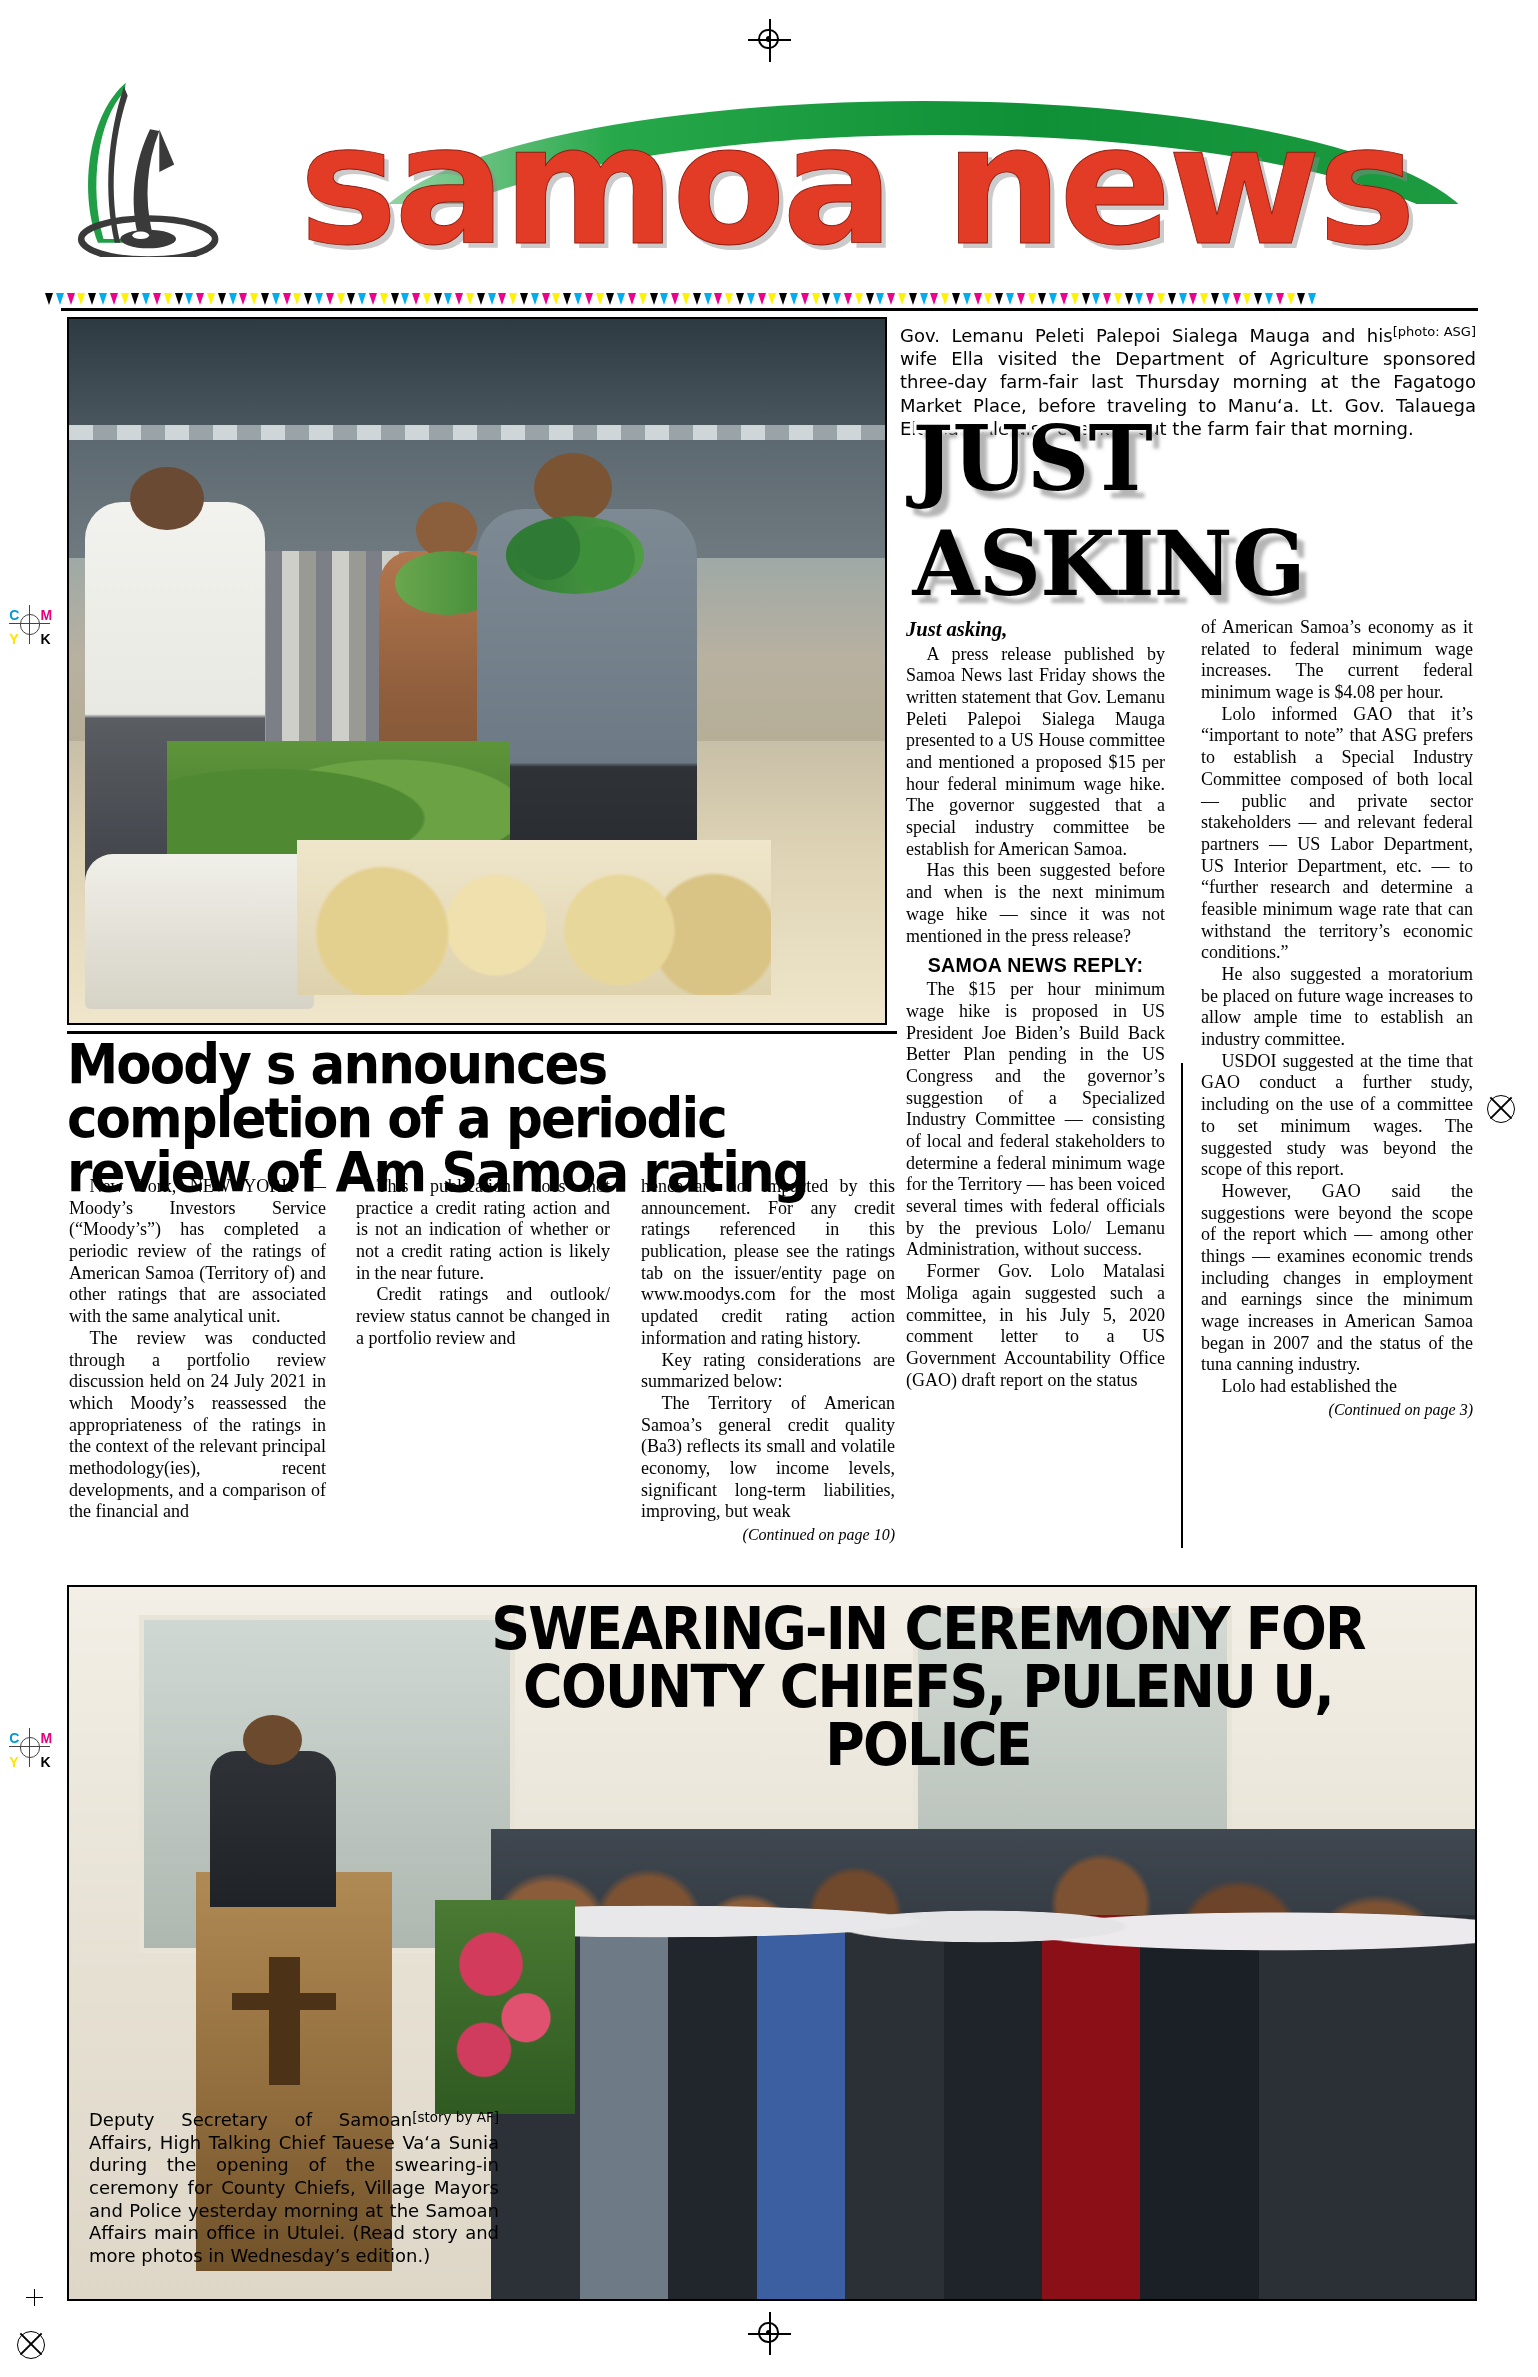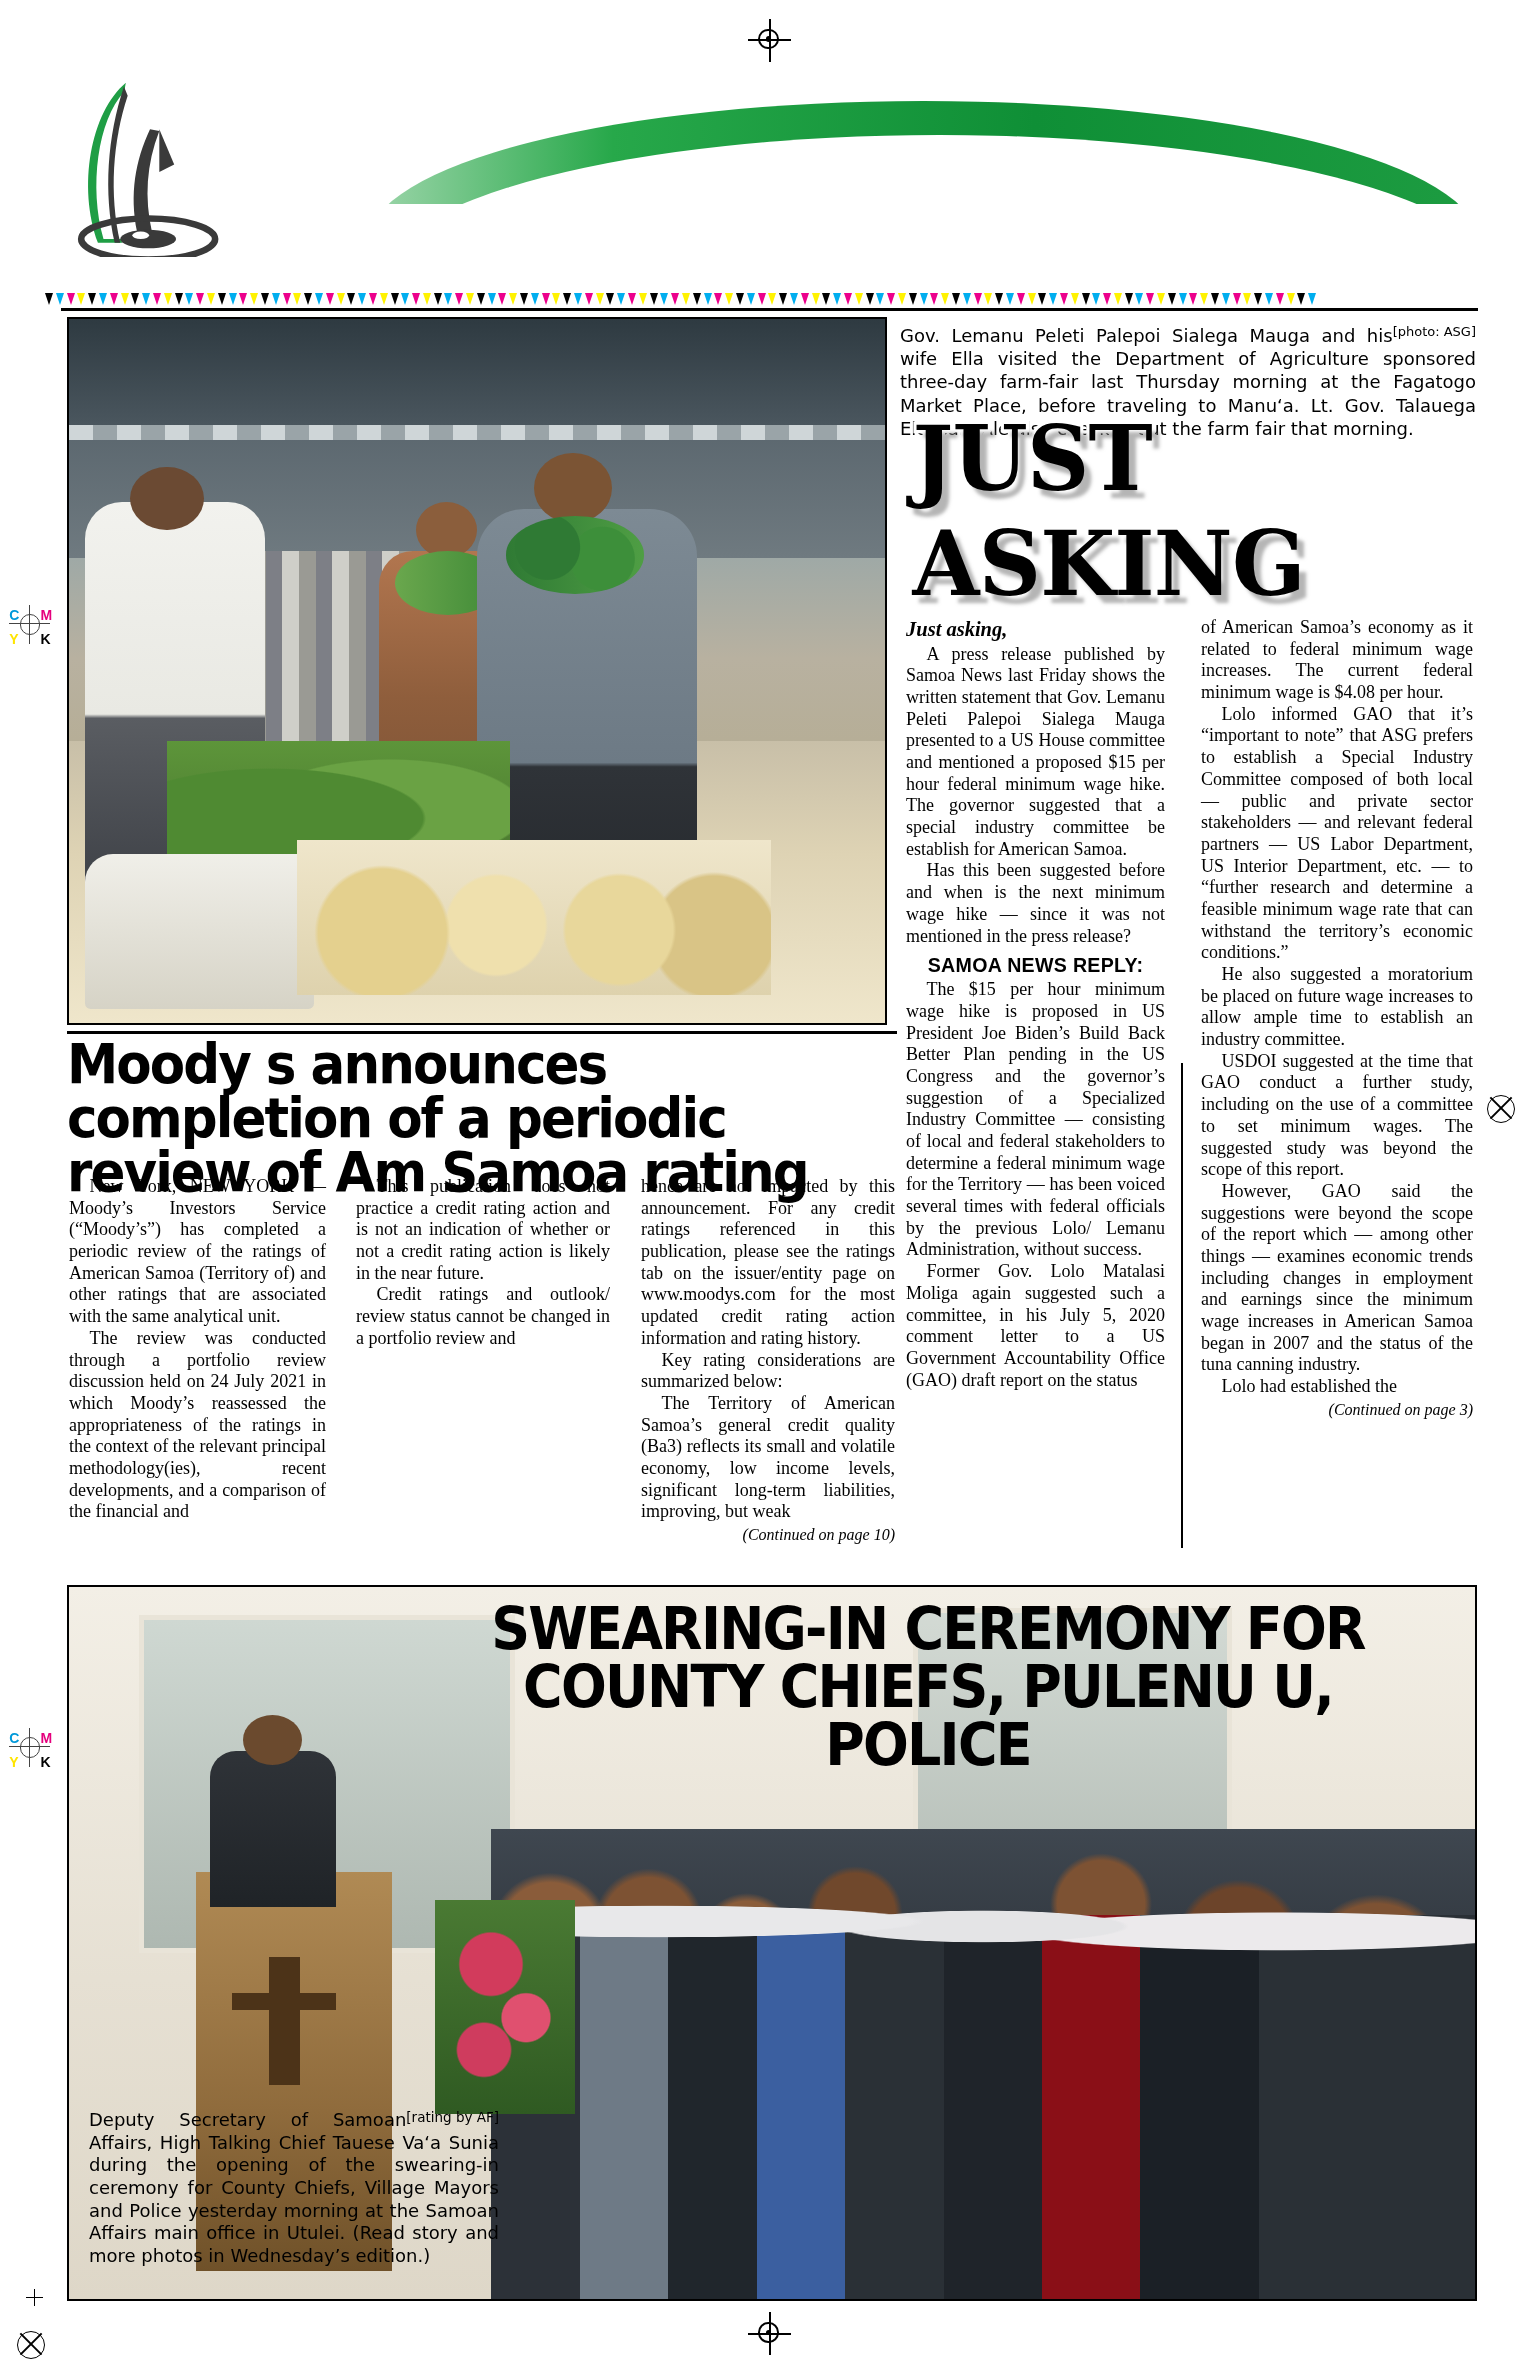--- a/index.html
+++ b/index.html
@@ -453,20 +453,21 @@
       <path d="M30 180 C8 120 22 40 60 8 C50 60 44 120 56 180 Z" fill="#1f9e45"></path>
       <path d="M36 176 C20 120 30 48 58 18 C50 66 46 122 58 176 Z" fill="#ffffff"></path>
       <path d="M62 22 C46 70 42 128 54 180 L48 180 C36 126 40 66 58 12 Z" fill="#3a3a3a"></path>
       <path d="M96 60 C82 96 80 132 88 168 L72 168 C64 128 70 92 86 58 Z" fill="#3a3a3a"></path>
       <path d="M96 58 L112 96 L96 104 Z" fill="#3a3a3a"></path>
       <ellipse cx="84" cy="176" rx="72" ry="22" fill="none" stroke="#3a3a3a" stroke-width="7"></ellipse>
       <ellipse cx="84" cy="176" rx="30" ry="10" fill="#3a3a3a"></ellipse>
       <ellipse cx="76" cy="172" rx="9" ry="4" fill="#ffffff"></ellipse>
     </svg>
 
+    <div class="mh-title">samoa news</div>
   </div>
 
 
   <div class="colorbar" id="colorbar">
       <i style="border-top-color: rgb(0, 0, 0);"></i>
       <i style="border-top-color: rgb(0, 174, 239);"></i>
       <i style="border-top-color: rgb(236, 0, 140);"></i>
       <i style="border-top-color: rgb(255, 242, 0);"></i>
       <i style="border-top-color: rgb(0, 0, 0);"></i>
       <i style="border-top-color: rgb(0, 174, 239);"></i>
@@ -665,18 +666,18 @@
     <div class="sw-speaker-head"></div>
     <div class="sw-flowers"></div>
   </div>
 
   <div class="sw-head">
     <div>SWEARING-IN CEREMONY FOR</div>
     <div>COUNTY CHIEFS, PULENU U, POLICE</div>
   </div>
 
   <div class="botcap">
-    <span class="credit">[rating by AF]</span>
+    <span class="credit">[story by AF]</span>
     <span>Deputy Secretary of Samoan Affairs, High Talking Chief Tauese Va‘a Sunia during the opening of the swearing-in ceremony for County Chiefs, Village Mayors and Police yesterday morning at the Samoan Affairs main office in Utulei. (Read story and more photos in Wednesday’s edition.)</span>
   </div>
 
 </div>
 
 
 </body></html>

